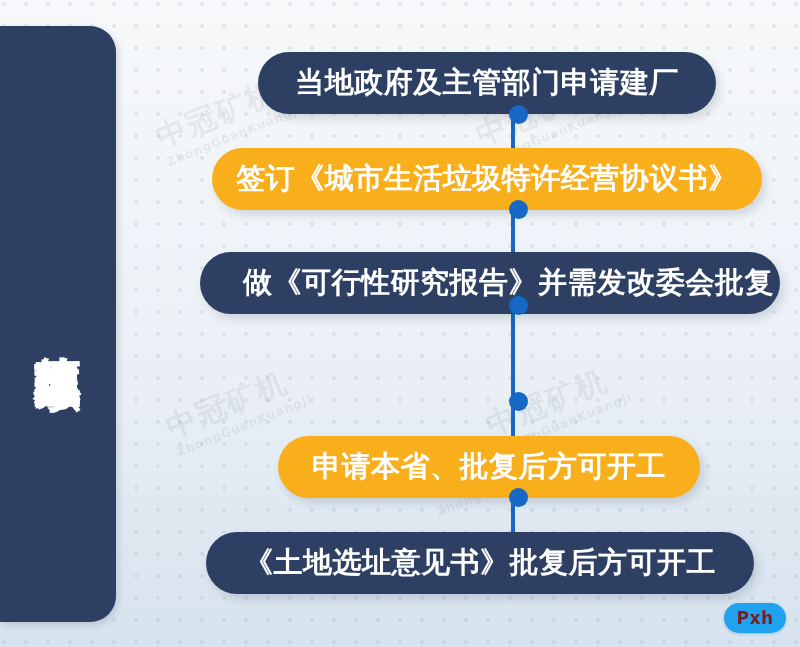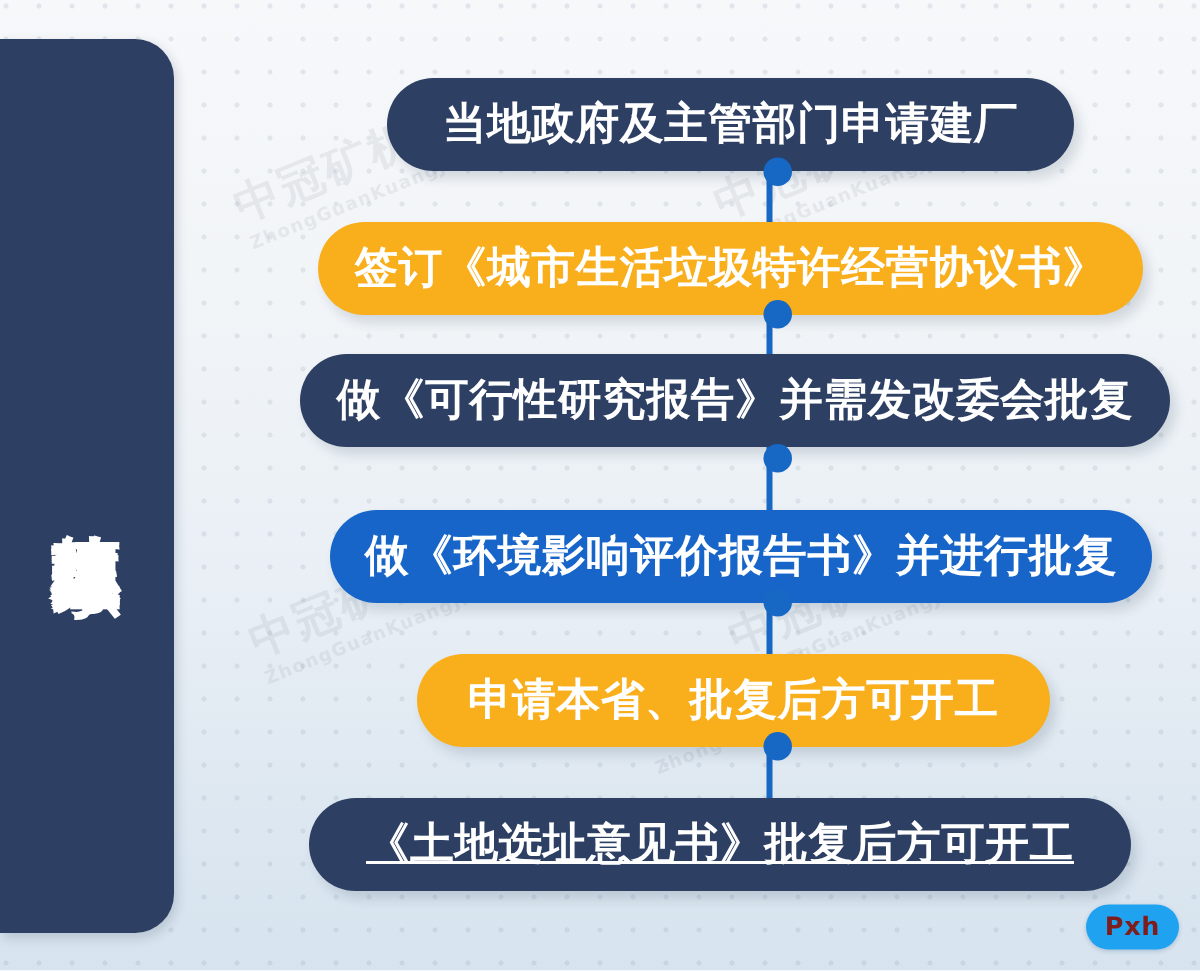--- a/index.html
+++ b/index.html
@@ -175,36 +175,33 @@
     <div class="pill navy" style="left:114px; top:52px; width:458px; height:62px;">
       <span>当地政府及主管部门申请建厂</span>
     </div>
     <div class="node" style="top:105px;"></div>
 
     <div class="pill yellow" style="left:68px; top:148px; width:550px; height:62px;align-items:center;">
       <span>签订《城市生活垃圾特许经营协议书》</span>
     </div>
     <div class="node" style="top:200px;"></div>
 
-    <div class="pill navy" style="left:56px; top:236px; width:580px; height:62px;">
+    <div class="pill navy" style="left:56px; top:252px; width:580px; height:62px;justify-content:flex-end;">
       <span>做《可行性研究报告》并需发改委会批复</span>
     </div>
     <div class="node" style="top:296px;"></div>
 
-    <div class="pill blue" style="left:76px; top:340px; width:548px; height:62px;">
-      <span>做《环境影响评价报告书》并进行批复</span>
-    </div>
     <div class="node" style="top:392px;"></div>
 
     <div class="pill yellow" style="left:134px; top:436px; width:422px; height:62px;">
       <span>申请本省、批复后方可开工</span>
     </div>
     <div class="node" style="top:488px;"></div>
 
-    <div class="pill navy" style="left:62px; top:532px; width:548px; height:62px;text-decoration:underline;">
+    <div class="pill navy" style="left:62px; top:532px; width:548px; height:62px;">
       <span>《土地选址意见书》批复后方可开工</span>
     </div>
 
   </div>
 
   <div id="pxh-badge">
     <span>Pxh</span>
   </div>
 
 </div>

